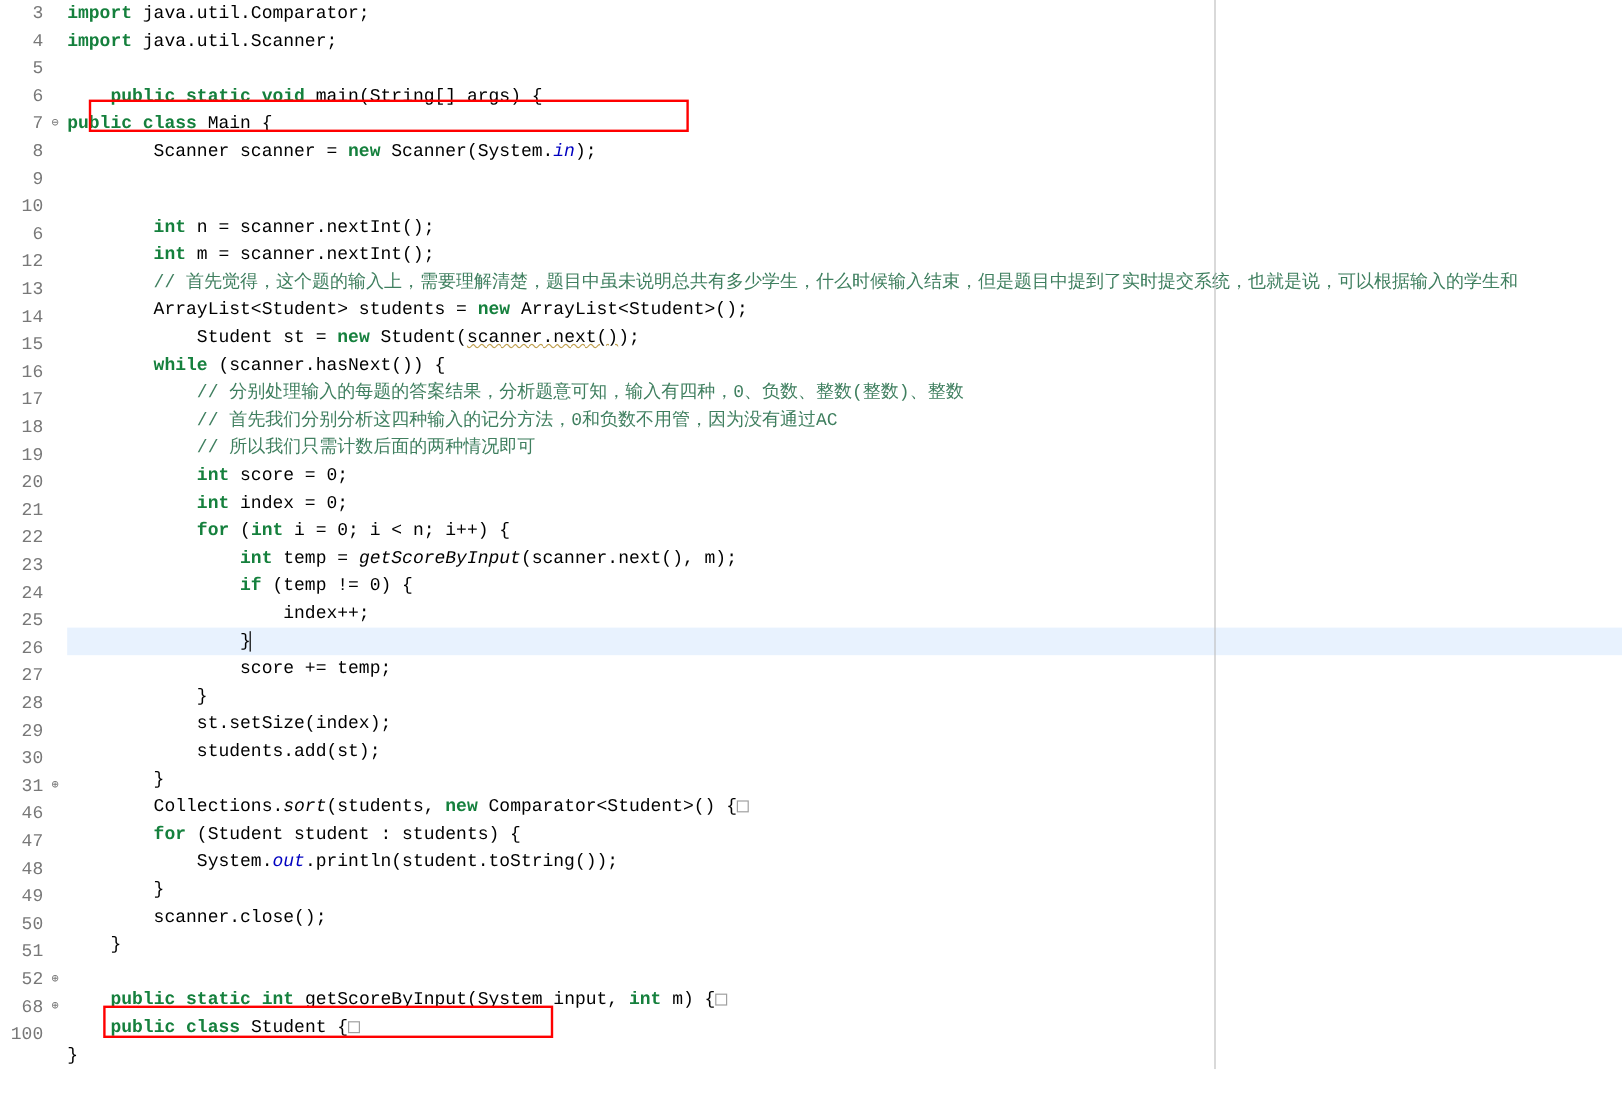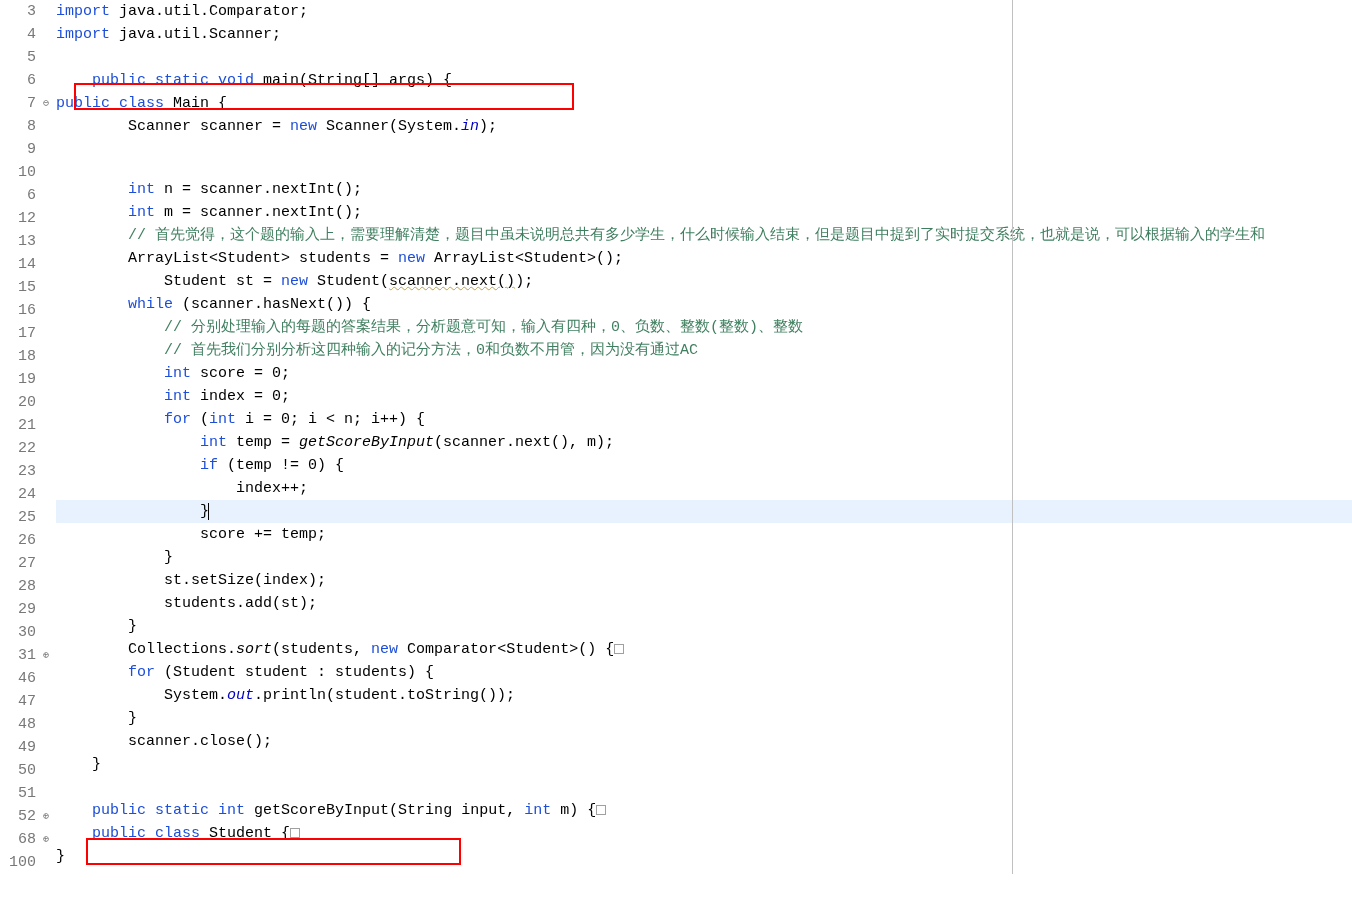--- a/index.html
+++ b/index.html
@@ -34,21 +34,21 @@
   flex: 1;
   position: relative;
 }
 .line {
   height: 23px;
   line-height: 23px;
 }
 .ln { height: 23px; line-height: 23px; }
 .fm { height: 23px; line-height: 23px; text-align: left; padding-left: 1px; }
 .hl { background: #e8f2fe; }
-.kw { color: #1d4ed8; font-weight: normal; }
+.kw { color: #15803d; font-weight: bold; }
 .cm { color: #3f7f5f; }
 .sta { color: #0000c0; font-style: italic; }
 .stm { font-style: italic; }
 .redbox1 {
   position: absolute;
   left: 18px; top: 83px;
   width: 500px; height: 27px;
   border: 2px solid #ff0000;
   pointer-events: none;
 }
@@ -181,39 +181,40 @@
     <div class="line" style="white-space: pre;"><span class="kw">public</span> <span class="kw">class</span><span> Main {</span></div>
     <div class="line" style="white-space: pre;">        <span>Scanner scanner = </span><span class="kw">new</span><span> Scanner(System.</span><span class="sta">in</span><span>);</span></div>
     <div class="line" style="white-space: pre; margin-top: 40px;">        <span class="kw">int</span><span> n = scanner.nextInt();</span></div>
     <div class="line" style="white-space: pre;">        <span class="kw">int</span><span> m = scanner.nextInt();</span></div>
     <div class="line" style="white-space: pre;">        <span class="cm">// 首先觉得，这个题的输入上，需要理解清楚，题目中虽未说明总共有多少学生，什么时候输入结束，但是题目中提到了实时提交系统，也就是说，可以根据输入的学生和</span></div>
     <div class="line" style="white-space: pre;">        <span>ArrayList&lt;Student&gt; students = </span><span class="kw">new</span><span> ArrayList&lt;Student&gt;();</span></div>
     <div class="line" style="white-space: pre;">            <span>Student st = </span><span class="kw">new</span><span> Student(</span><span class="wavy">scanner.next()</span><span>);</span></div>
     <div class="line" style="white-space: pre;">        <span class="kw">while</span><span> (scanner.hasNext()) {</span></div>
     <div class="line" style="white-space: pre;">            <span class="cm">// 分别处理输入的每题的答案结果，分析题意可知，输入有四种，0、负数、整数(整数)、整数</span></div>
     <div class="line" style="white-space: pre;">            <span class="cm">// 首先我们分别分析这四种输入的记分方法，0和负数不用管，因为没有通过AC</span></div>
+    <div class="line" style="white-space: pre;">            <span class="cm">// 所以我们只需计数后面的两种情况即可</span></div>
     <div class="line" style="white-space: pre;">            <span class="kw">int</span><span> score = 0;</span></div>
     <div class="line" style="white-space: pre;">            <span class="kw">int</span><span> index = 0;</span></div>
     <div class="line" style="white-space: pre;">            <span class="kw">for</span><span> (</span><span class="kw">int</span><span> i = 0; i &lt; n; i++) {</span></div>
     <div class="line" style="white-space: pre;">                <span class="kw">int</span><span> temp = </span><span class="stm">getScoreByInput</span><span>(scanner.next(), m);</span></div>
     <div class="line" style="white-space: pre;">                <span class="kw">if</span><span> (temp != 0) {</span></div>
     <div class="line" style="white-space: pre;">                    <span>index++;</span></div>
     <div class="line hl" style="white-space: pre;">                <span>}</span><span class="cursor"></span></div>
     <div class="line" style="white-space: pre;">                <span>score += temp;</span></div>
     <div class="line" style="white-space: pre;">            <span>}</span></div>
     <div class="line" style="white-space: pre;">            <span>st.setSize(index);</span></div>
     <div class="line" style="white-space: pre;">            <span>students.add(st);</span></div>
     <div class="line" style="white-space: pre;">        <span>}</span></div>
     <div class="line" style="white-space: pre;">        <span>Collections.</span><span class="stm">sort</span><span>(students, </span><span class="kw">new</span><span> Comparator&lt;Student&gt;() {</span><span class="foldmark"></span></div>
     <div class="line" style="white-space: pre;">        <span class="kw">for</span><span> (Student student : students) {</span></div>
     <div class="line" style="white-space: pre;">            <span>System.</span><span class="sta">out</span><span>.println(student.toString());</span></div>
     <div class="line" style="white-space: pre;">        <span>}</span></div>
     <div class="line" style="white-space: pre;">        <span>scanner.close();</span></div>
     <div class="line" style="white-space: pre;">    <span>}</span></div>
     <div class="line" style="white-space: pre;"></div>
-    <div class="line" style="white-space: pre;">    <span class="kw">public</span> <span class="kw">static</span> <span class="kw">int</span><span> getScoreByInput(String input, </span><span class="kw">int</span><span> m) {</span><span class="foldmark"></span></div>
+    <div class="line" style="white-space: pre;">    <span class="kw">public</span> <span class="kw">static</span> <span class="kw">int</span><span> getScoreByInput(System input, </span><span class="kw">int</span><span> m) {</span><span class="foldmark"></span></div>
     <div class="line" style="white-space: pre;">    <span class="kw">public</span> <span class="kw">class</span><span> Student {</span><span class="foldmark"></span></div>
     <div class="line" style="white-space: pre;"><span>}</span></div>
 
     <div class="redbox1"></div>
     <div class="redbox2"></div>
   </div>
 </div>
 
 </body></html>

